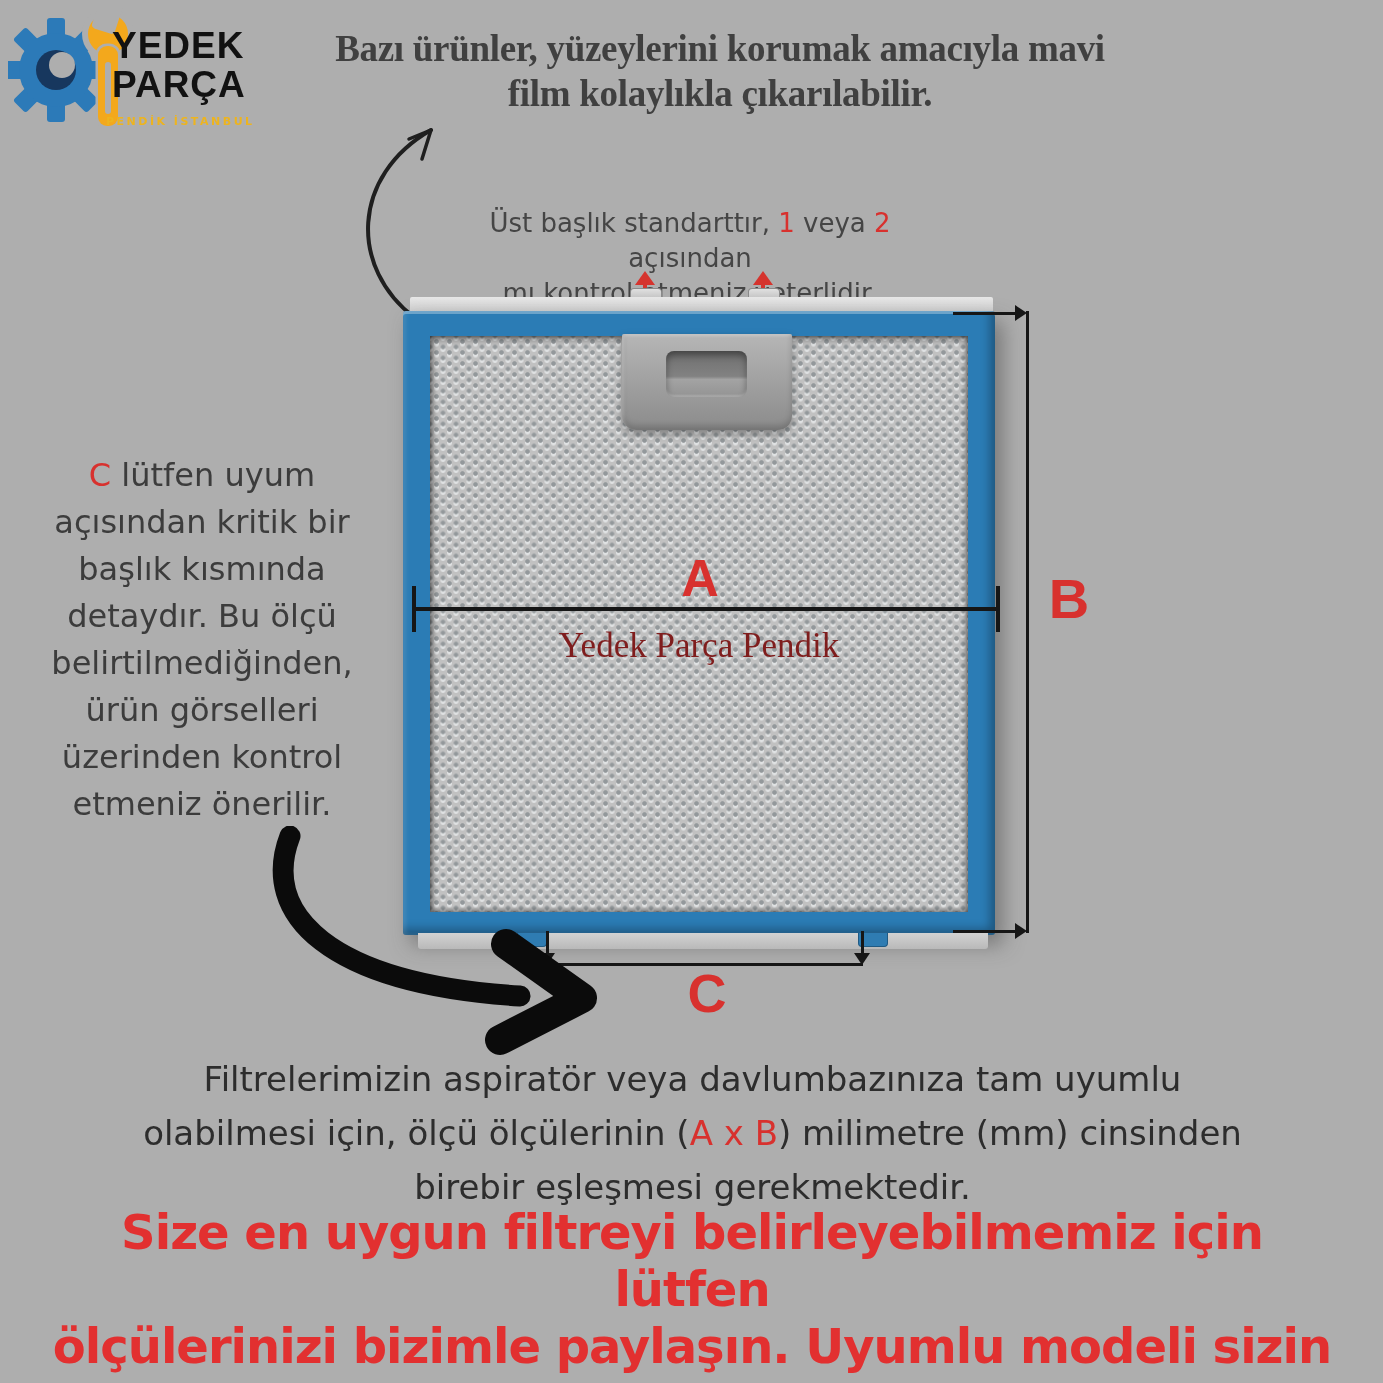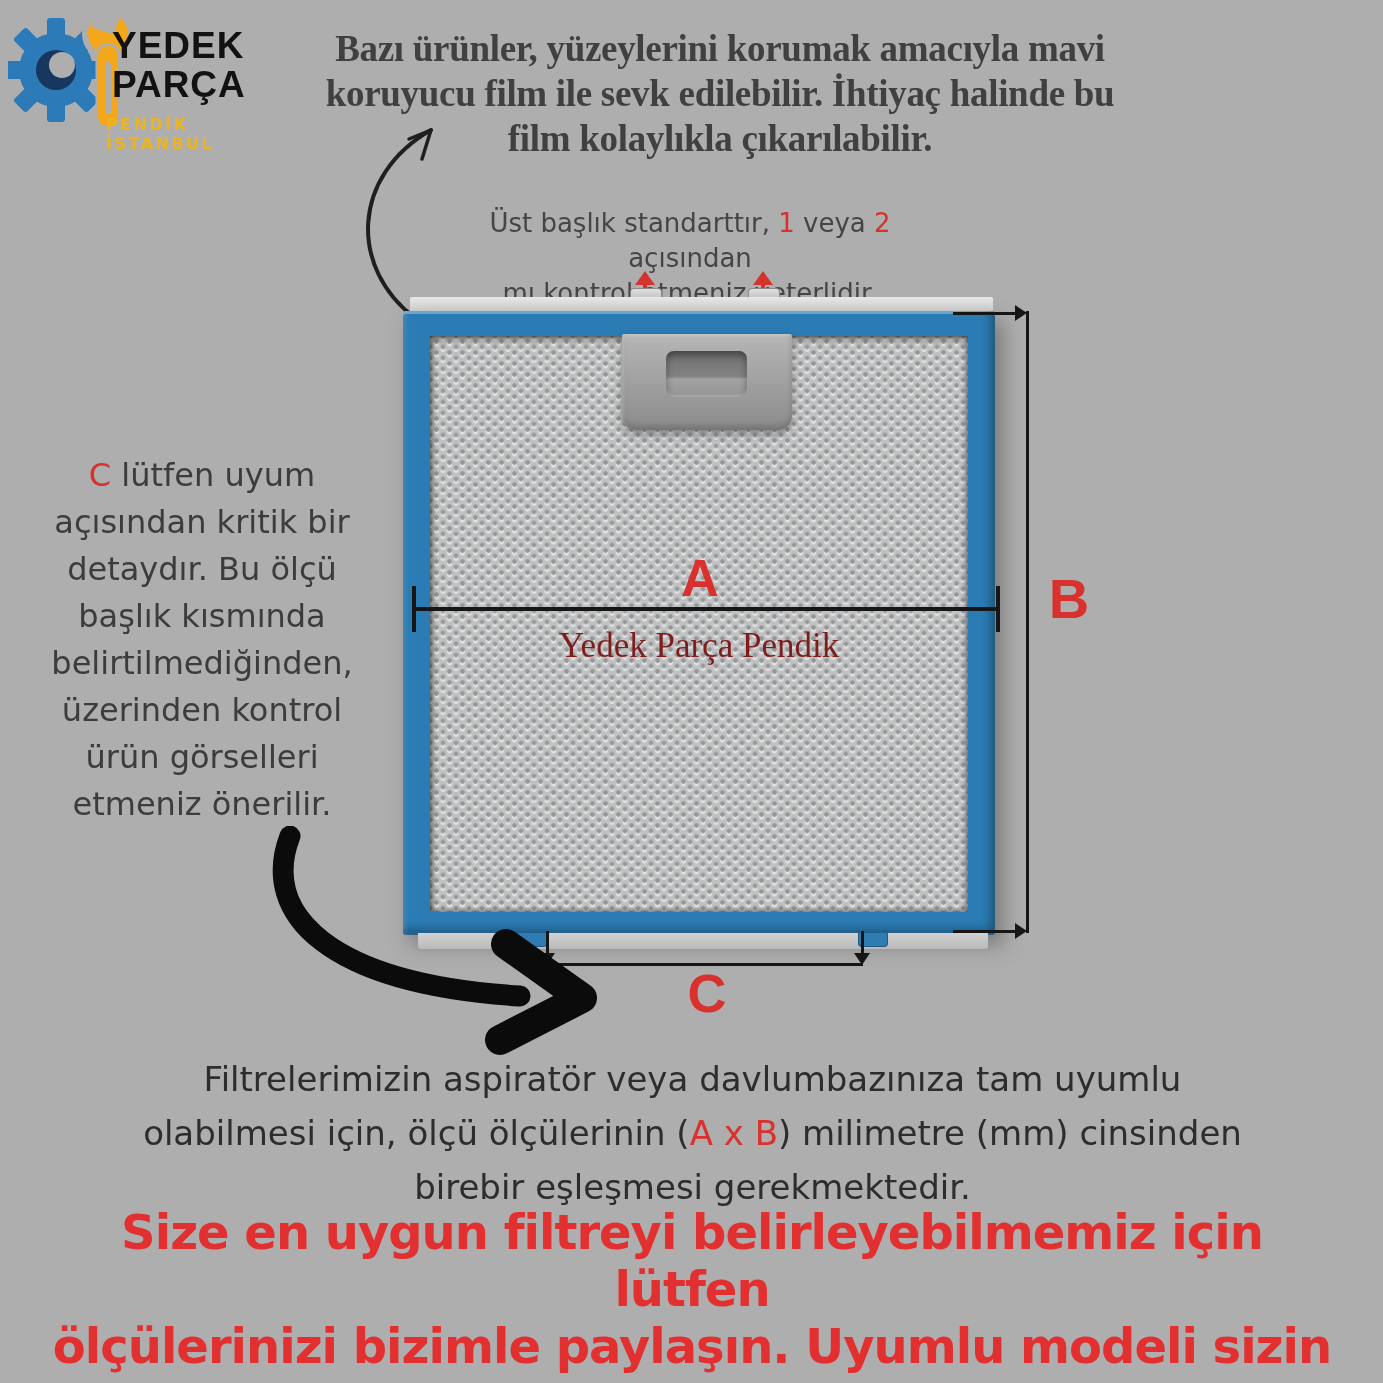--- a/index.html
+++ b/index.html
@@ -10,21 +10,21 @@
   }
   .abs{position:absolute;}
   
   .logo-title{
     position:absolute;left:104px;top:18px;
     font-family:"Liberation Sans",sans-serif;font-weight:700;
     font-size:37px;line-height:39px;letter-spacing:1px;color:#121212;
   }
   .logo-sub{
     position:absolute;left:98px;top:107px;width:170px;
-    font-size:16px;font-weight:700;letter-spacing:2.5px;color:#edb41f;
+    font-size:11px;font-weight:700;letter-spacing:2.5px;color:#edb41f;
   }
   
   .top-note{
     position:absolute;left:320px;top:26px;width:800px;text-align:center;
     font-family:"Liberation Serif","DejaVu Serif",serif;font-weight:700;
     font-size:37px;line-height:45px;color:#404040;letter-spacing:-.3px;
   }
   
   .tab-note{
     position:absolute;left:450px;top:206px;width:480px;text-align:center;
@@ -139,21 +139,20 @@
     </svg>
     <div class="logo-title">
       <div>YEDEK</div>
       <div>PARÇA</div>
     </div>
     <div class="logo-sub">PENDİK İSTANBUL</div>
   </div>
 
   <div class="top-note">
     <div>Bazı ürünler, yüzeylerini korumak amacıyla mavi</div>
-    <div>koruyucu film ile sevk edilebilir. İhtiyaç halinde bu</div>
     <div>film kolaylıkla çıkarılabilir.</div>
   </div>
 
   <svg class="abs" style="left:325px;top:112px" width="150" height="210" viewBox="0 0 150 210">
     <path d="M 90 206 C 24 156, 26 64, 106 18" stroke="#1f1f1f" stroke-width="4" fill="none" stroke-linecap="round"></path>
     <path d="M 106 18 L 84 27 M 106 18 L 97 47" stroke="#1f1f1f" stroke-width="3.5" fill="none" stroke-linecap="round"></path>
   </svg>
 
   <div class="tab-note">
     <div><span>Üst başlık standarttır, </span><span class="red">1</span><span> veya </span><span class="red">2</span><span> açısından</span></div>
@@ -204,25 +203,25 @@
   <div class="v-arrow" style="left:853px;top:931px">
     <div class="stem"></div>
       <div class="head"></div>
   </div>
   <div class="dim-c-line"></div>
   <div class="dim-label label-c">C</div>
 
   <div class="left-note">
     <div><span class="red">C</span><span> lütfen uyum</span></div>
     <div>açısından kritik bir</div>
+    <div>başlık kısmında</div>
     <div>detaydır. Bu ölçü</div>
-    <div>başlık kısmında</div>
     <div>belirtilmediğinden,</div>
+    <div>ürün görselleri</div>
     <div>üzerinden kontrol</div>
-    <div>ürün görselleri</div>
     <div>etmeniz önerilir.</div>
   </div>
 
   <svg class="abs" style="left:238px;top:826px" width="370" height="230" viewBox="0 0 370 230">
     <path d="M 52 10 C 22 88, 90 158, 282 170" stroke="#0b0b0b" stroke-width="21" fill="none" stroke-linecap="round"></path>
     <path d="M 268 118 L 344 172 L 262 214" stroke="#0b0b0b" stroke-width="30" fill="none" stroke-linecap="round" stroke-linejoin="round"></path>
   </svg>
 
   <div class="fit-note">
     <div>Filtrelerimizin aspiratör veya davlumbazınıza tam uyumlu</div>

